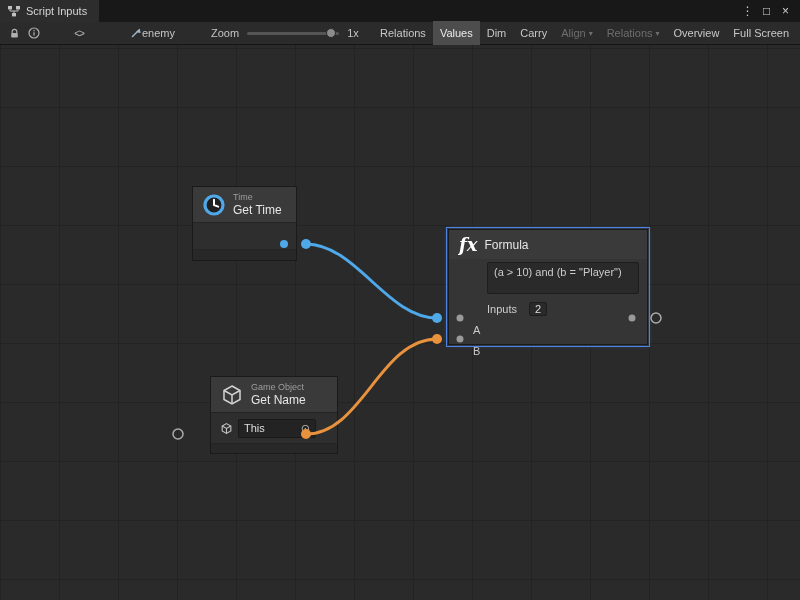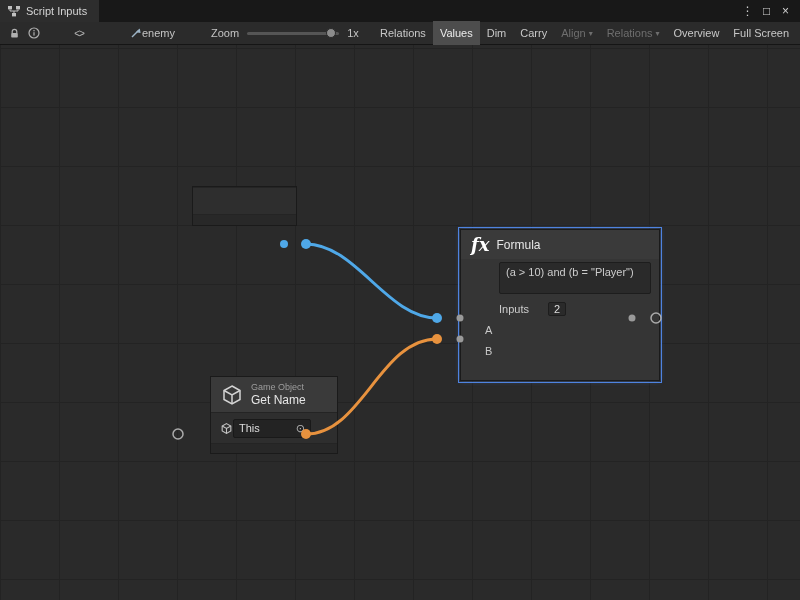--- a/index.html
+++ b/index.html
@@ -47,39 +47,39 @@
   .node-title { font-size:12px; color:#e6e6e6; }
   .node-bodyband { background:#2e2e2e; border-top:1px solid #242424; }
   .node-footer { background:#282828; border-top:1px solid #242424; }
 
   
   .gettime { left:192px; top:141px; width:105px; }
   .gettime .node-bodyband { height:27px; }
   .gettime .node-footer { height:11px; }
 
   
-  .formula { left:448px; top:184px; width:200px; height:152px; background:#353535;
+  .formula { left:448px; top:184px; width:200px; height:116px; background:#353535;
              outline:1px solid #4e83e0; outline-offset:1px;
-             box-shadow:0 0 5px rgba(78,131,224,.45);margin-left:12px; }
+             box-shadow:0 0 5px rgba(78,131,224,.45); }
   .formula .node-header { padding:4px 10px; }
   .fx-icon { font-family:"DejaVu Serif", serif; font-style:italic; font-weight:bold;
              font-size:18px; color:#ffffff; }
   .expr-box { margin:3px 8px 5px 38px; width:152px; min-height:32px; background:#2a2a2a;
               border:1px solid #1d1d1d; border-radius:2px; padding:3px 6px;
               font-size:11px; color:#cccccc; line-height:1.25; }
-  .inputs-row { margin-left:38px; display:flex; align-items:center; gap:19px;
+  .inputs-row { margin-left:38px; display:flex; align-items:center; gap:12px;
                 font-size:11px; color:#cdcdcd; height:20px; }
   .count-box { background:#2a2a2a; border:1px solid #1d1d1d; border-radius:2px;
                padding:0 5px; color:#dddddd; }
   .port-row { height:21px; display:flex; align-items:center; padding-left:24px;
               font-size:11px; color:#c9c9c9; }
 
   
   .getname { left:190px; top:331px; width:128px;margin-left:20px; }
-  .getname .node-bodyband { height:31px; display:flex; align-items:center; padding:0 9px; }
+  .getname .node-bodyband { height:31px; display:flex; align-items:center; gap:5px; padding:0 9px; }
   .getname .node-footer { height:10px; }
   .dropdown { width:78px; height:19px; background:#232323; border:1px solid #191919;
               border-radius:2px; display:flex; align-items:center; justify-content:space-between;
               padding:0 5px; font-size:11px; color:#dddddd; }
   .dropdown .target { color:#b8b8b8; font-size:11px; }
 
   .wires { position:absolute; inset:0; width:100%; height:100%; z-index:2; pointer-events:none; }
 </style>
 </head>
 <body>
@@ -148,20 +148,30 @@
         <span class="arrow">▾</span>
       </span>
       <span class="tbtn">Overview</span>
       <span class="tbtn">Full Screen</span>
     </div>
   </div>
 
   <div class="canvas">
 
     <div class="node gettime">
+      <div class="node-header">
+        <svg width="24" height="24" viewBox="0 0 24 24">
+          <circle cx="12" cy="12" r="9" fill="#1f1f1f" stroke="#4FA8E8" stroke-width="3.2"></circle>
+          <path d="M12 12 V6.8 M12 12 L16.2 13.6" stroke="#ffffff" stroke-width="2" fill="none" stroke-linecap="round"></path>
+        </svg>
+        <div class="hlabels">
+          <span class="node-cat">Time</span>
+          <span class="node-title">Get Time</span>
+        </div>
+      </div>
       <div class="node-bodyband"></div>
       <div class="node-footer"></div>
     </div>
 
     <div class="node formula">
       <div class="node-header">
         <span class="fx-icon">fx</span>
         <span class="node-title">Formula</span>
       </div>
       <div class="expr-box">(a &gt; 10) and (b = "Player")</div>

